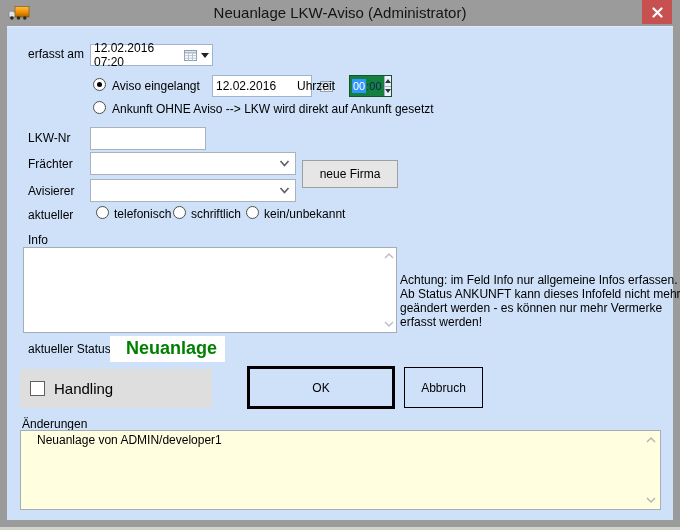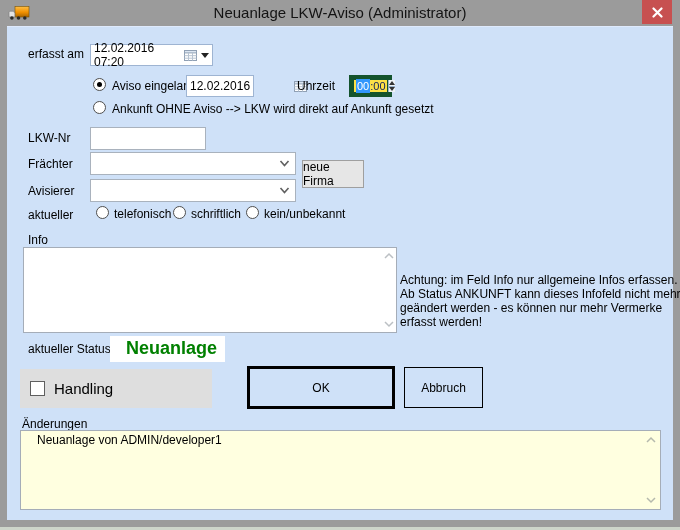--- a/index.html
+++ b/index.html
@@ -27,21 +27,21 @@
   .combo{position:absolute;background:#fff;border:1px solid #a9b2bd;box-sizing:border-box;
          display:flex;align-items:center;font-size:12px;color:#000;padding:0 5px;}
   .combo .ctext{flex:1;}
 
   .radio{position:absolute;width:13px;height:13px;border:1px solid #4f4f4f;border-radius:50%;
          background:#fff;box-sizing:border-box;}
   .radio.checked::after{content:"";position:absolute;left:3px;top:3px;width:5px;height:5px;
          border-radius:50%;background:#000;}
   .checkbox{position:absolute;width:15px;height:15px;background:#fff;border:1px solid #5f5f5f;box-sizing:border-box;}
 
-  .timefield{position:absolute;background:#fde047;border:5px solid #14532d;box-sizing:border-box;
+  .timefield{position:absolute;background:#15803d;border:1px solid #14532d;box-sizing:border-box;
              display:flex;align-items:stretch;font-size:11px;}
   .t-text{display:flex;align-items:center;padding:0 2px;color:#10205e;}
   .t-h{background:#3297fd;color:#fff;padding:1px 1px;}
   .spinner{margin-left:auto;width:13px;display:flex;flex-direction:column;border-left:1px solid #9ab2cc;}
   .spin{flex:1;display:flex;align-items:center;justify-content:center;background:#eef2f6;cursor:pointer;}
   .spin + .spin{border-top:1px solid #9ab2cc;}
   .tri-up{width:0;height:0;border-left:3px solid transparent;border-right:3px solid transparent;border-bottom:4px solid #333;}
   .tri-dn{width:0;height:0;border-left:3px solid transparent;border-right:3px solid transparent;border-top:4px solid #333;}
 
   .btn-plain{position:absolute;background:#e6e6e6;border:1px solid #9f9f9f;box-sizing:border-box;
@@ -99,21 +99,21 @@
       <line x1="4.5" y1="3" x2="4.5" y2="10.5" stroke="#b8c4d2"></line>
       <line x1="8.5" y1="3" x2="8.5" y2="10.5" stroke="#b8c4d2"></line>
       <line x1="0.5" y1="5.7" x2="12.5" y2="5.7" stroke="#b8c4d2"></line>
       <line x1="0.5" y1="8.2" x2="12.5" y2="8.2" stroke="#b8c4d2"></line>
     </svg>
     <span class="dd-arrow"></span>
   </div>
 
   <span class="radio checked" style="left:93px;top:78px;"></span>
   <span class="lbl" style="left:112px;top:79px;">Aviso eingelangt</span>
-  <div class="field" style="left:186px;top:75px;width:68px;height:22px;gap:42px;">
+  <div class="field" style="left:212px;top:75px;width:100px;height:22px;gap:42px;">
     <span class="ftext">12.02.2016</span>
     <svg class="cal" width="13" height="11" viewBox="0 0 13 11">
       <rect x="0.5" y="0.5" width="12" height="10" fill="#fff" stroke="#90a0b4"></rect>
       <rect x="0.5" y="0.5" width="12" height="2.4" fill="#dce6f2" stroke="#90a0b4"></rect>
       <line x1="4.5" y1="3" x2="4.5" y2="10.5" stroke="#b8c4d2"></line>
       <line x1="8.5" y1="3" x2="8.5" y2="10.5" stroke="#b8c4d2"></line>
       <line x1="0.5" y1="5.7" x2="12.5" y2="5.7" stroke="#b8c4d2"></line>
       <line x1="0.5" y1="8.2" x2="12.5" y2="8.2" stroke="#b8c4d2"></line>
     </svg>
     <span class="dd-arrow"></span>
@@ -141,21 +141,21 @@
   <span class="lbl" style="left:28px;top:131px;">LKW-Nr</span>
   <input class="input" style="left: 90px; top: 127px; width: 116px; height: 23px;" value="">
 
   <span class="lbl" style="left:28px;top:157px;">Frächter</span>
   <div class="combo" style="left:90px;top:152px;width:206px;height:23px;">
     <span class="ctext"></span>
     <svg width="11" height="7" viewBox="0 0 11 7">
       <polyline points="1.5,1 5.5,5.5 9.5,1" fill="none" stroke="#606060" stroke-width="1.6"></polyline>
     </svg>
   </div>
-  <div class="btn-plain" style="left:302px;top:160px;width:62px;height:28px;">
+  <div class="btn-plain" style="left:302px;top:160px;width:96px;height:28px;">
     <span>neue Firma</span>
   </div>
 
   <span class="lbl" style="left:28px;top:184px;">Avisierer</span>
   <div class="combo" style="left:90px;top:179px;width:206px;height:23px;">
     <span class="ctext"></span>
     <svg width="11" height="7" viewBox="0 0 11 7">
       <polyline points="1.5,1 5.5,5.5 9.5,1" fill="none" stroke="#606060" stroke-width="1.6"></polyline>
     </svg>
   </div>

